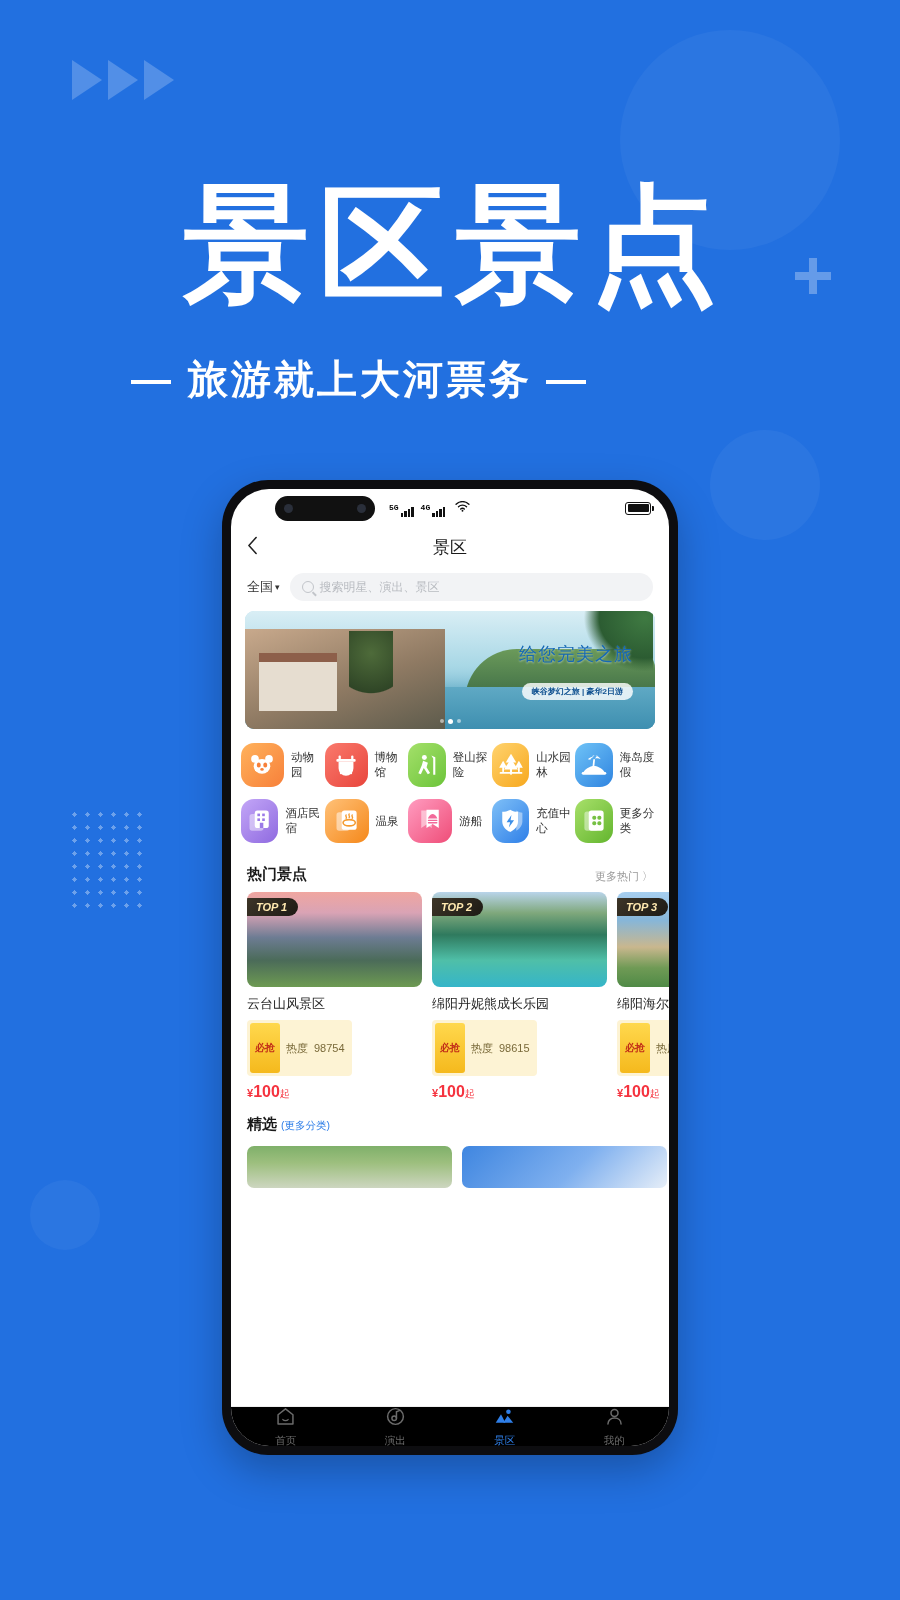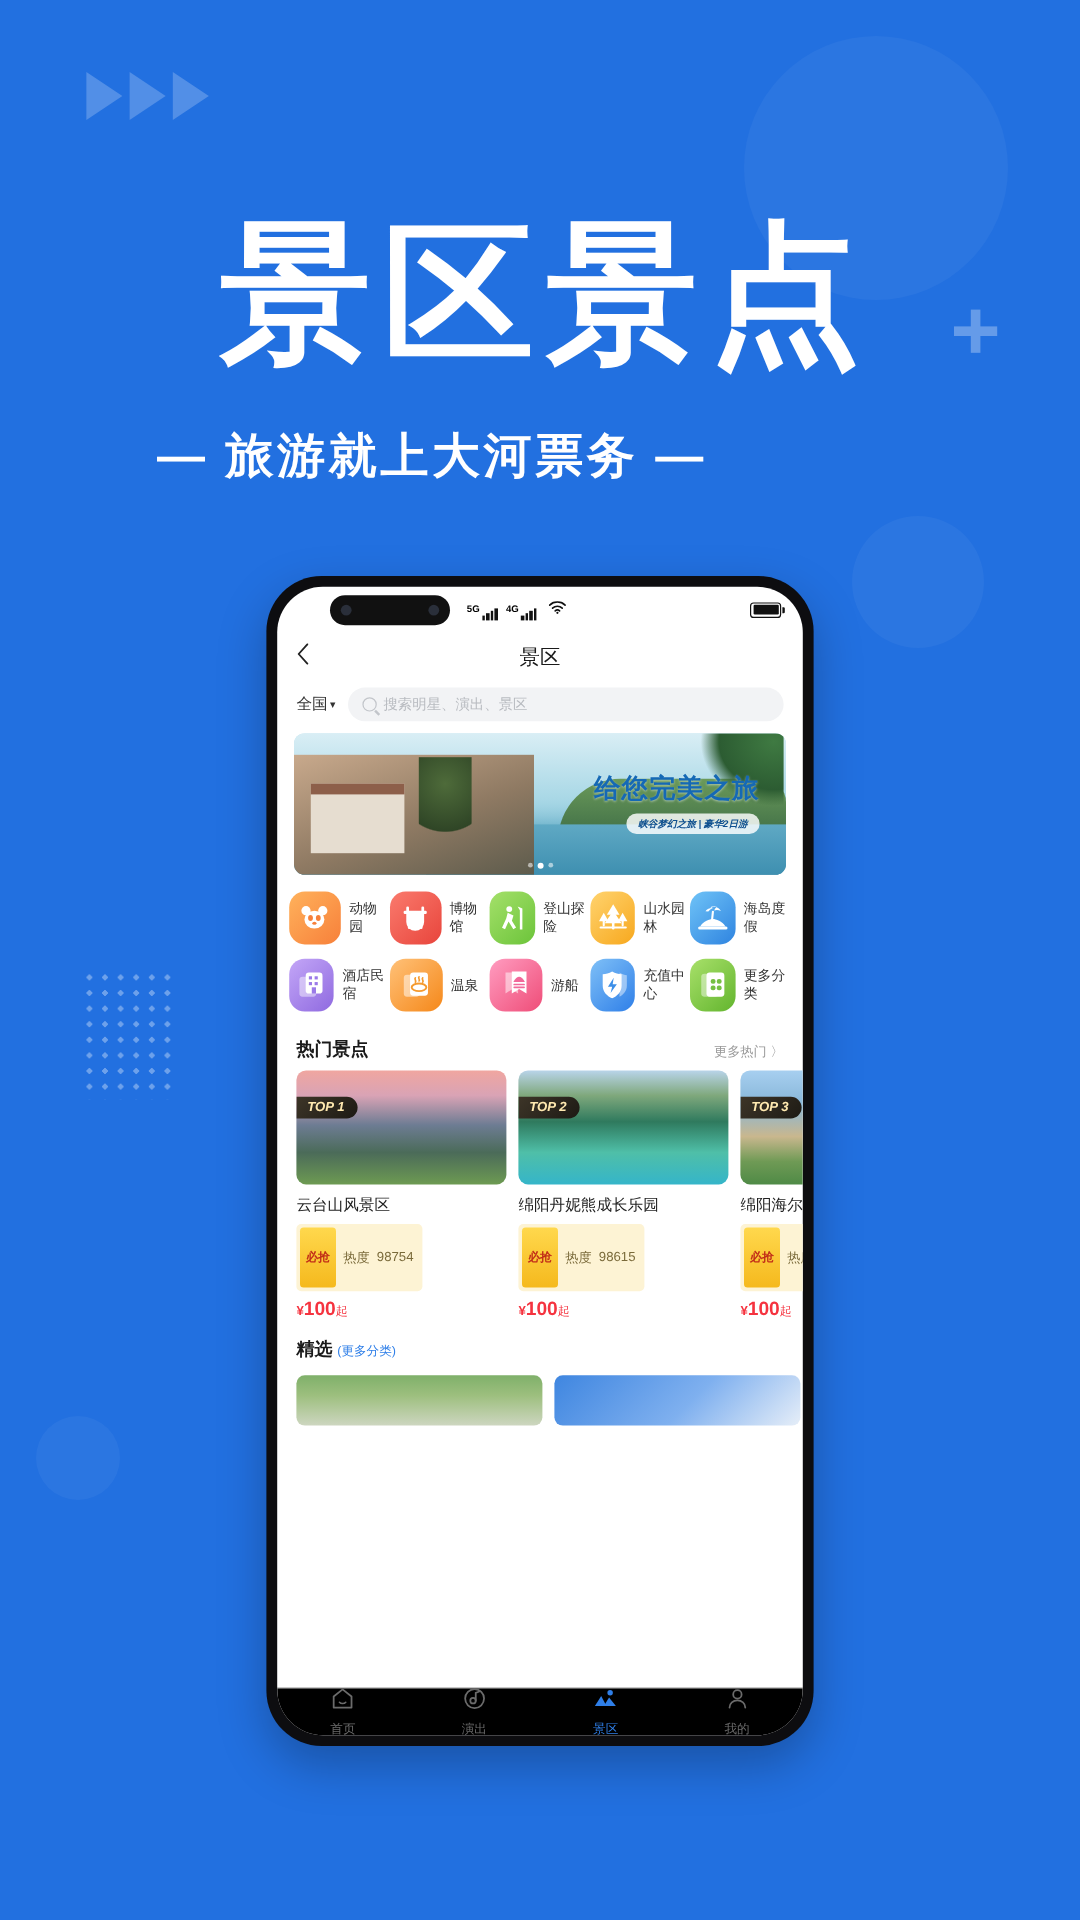--- a/index.html
+++ b/index.html
@@ -78,20 +78,21 @@
     position: relative;
     display: flex; flex-direction: column;
   }
 
   
   .statusbar {
     height: 38px; flex: none;
     display: flex; align-items: center;
     padding: 0 18px 0 16px;
     position: relative;
+    font-family: Liberation Mono, monospace;
   }
   .punch {
     width: 100px; height: 25px; border-radius: 14px;
     background: #111; margin-left: 28px;
     display: flex; align-items: center; justify-content: space-between;
     padding: 0 9px;
   }
   .lens { width: 9px; height: 9px; border-radius: 50%; background: #2a2f3a; }
   .sig-wrap { display: flex; align-items: flex-end; gap: 7px; margin-left: 14px; }
   .sig { display: flex; align-items: flex-end; gap: 1px; }
@@ -157,25 +158,25 @@
   .banner .water { position: absolute; left: 110px; right: 0; bottom: 0; height: 42px; background: linear-gradient(180deg,#5fa9c4,#3e8fb0); }
   .banner .village { position: absolute; left: 0; bottom: 0; width: 200px; height: 100px; background: linear-gradient(160deg,#c8a98c 0%, #8f7a63 55%, #5d5b4c 100%); }
   .banner .house { position: absolute; left: 14px; bottom: 18px; width: 78px; height: 58px; background: #e6ddd0; border-top: 9px solid #8d5f4a; }
   .banner .tree { position: absolute; left: 104px; bottom: 24px; width: 44px; height: 74px; background: radial-gradient(circle at 50% 30%, #4e6b3a 0%, #2f4526 70%, transparent 72%); }
   .banner .palm { position: absolute; right: 2px; top: 0; width: 80px; height: 70px; background: radial-gradient(ellipse at 90% 10%, #3f7a42 0%, #2c5c32 45%, transparent 60%); }
   .banner-text {
     position: absolute; left: 0; right: 8px; top: 28px;
     text-align: right; padding-right: 14px;
   }
   .bt1 { font-size: 19px; font-weight: 800; color: #0d4f8f; letter-spacing: 1px; text-shadow: 0 1px 2px rgba(255,255,255,0.55); }
-  .bt2 { font-size: 22px; font-weight: 700; color: #1569b5; letter-spacing: 1px; margin-top: 3px; text-shadow: 0 1px 2px rgba(255,255,255,0.5); }
+  .bt2 { font-size: 18px; font-weight: 400; color: #1569b5; letter-spacing: 1px; margin-top: 3px; text-shadow: 0 1px 2px rgba(255,255,255,0.5); }
   .bt3 {
-    display: inline-block; margin-top: 6px;
+    display: inline-block; margin-top: 17px;
     background: rgba(255,255,255,0.82); color: #0d4f8f;
-    font-size: 8px; font-weight: 700; padding: 3px 10px; border-radius: 9px; font-style: italic;
+    font-size: 8px; font-weight: 700; padding: 3px 10px; border-radius: 9px;
   }
   .dots { position: absolute; bottom: 5px; left: 0; right: 0; display: flex; justify-content: center; gap: 4px; }
   .dots i { width: 4px; height: 4px; border-radius: 50%; background: rgba(255,255,255,0.55); display: block; }
   .dots i.on { background: #fff; width: 5px; height: 5px; }
 
   
   .grid { padding: 14px 10px 4px 10px; }
   .grow { display: flex; }
   .gitem { flex: 1; display: flex; align-items: center; gap: 7px; margin-bottom: 12px; }
   .gicon { width: 44px; height: 44px; border-radius: 13px; display: flex; align-items: center; justify-content: center; position: relative; }
@@ -192,21 +193,21 @@
   .sec .sub { font-size: 10.5px; color: #2f7fe8; font-weight: 400; margin-left: 4px; }
 
   
   .cards { display: flex; gap: 10px; padding: 0 0 0 16px; }
   .card { width: 175px; flex: none; }
   .cimg { height: 95px; border-radius: 8px; position: relative; overflow: hidden; }
   .c1img { background: linear-gradient(180deg,#f0a6a0 0%, #d9a3b5 22%, #6d7c93 48%, #4b6b59 72%, #6d9a52 100%); }
   .c2img { background: linear-gradient(180deg,#b9d4ea 0%, #7fa87c 22%, #2f7a5e 45%, #4fbfa8 72%, #35b5c9 100%); }
   .c3img { background: linear-gradient(180deg,#a7cff0 0%, #87b6d8 30%, #c9b78e 58%, #6f9a55 80%, #4f8a46 100%); }
   .topbadge {
-    position: absolute; left: 0; top: 22px;
+    position: absolute; left: 0; top: 6px;
     background: linear-gradient(135deg,#3d3528,#1d1a14);
     color: #ffe9b0; font-size: 11px; font-style: italic; font-weight: 700;
     padding: 3px 11px 3px 9px; border-radius: 0 11px 11px 0;
   }
   .ctitle { font-size: 13px; color: #222; margin-top: 8px; white-space: nowrap; overflow: hidden; }
   .crow { display: flex; align-items: center; gap: 6px; margin-top: 7px; background: #fdf3d4; border-radius: 4px; padding: 3px 7px 3px 3px; width: fit-content; }
   .qtag { background: linear-gradient(180deg,#ffd84d,#f5b91d); color: #c22e18; font-size: 10px; font-weight: 800; padding: 18px 5px; border-radius: 3px; }
   .heat { font-size: 11px; color: #7a6a3a; }
   .price { margin-top: 7px; color: #f5333f; font-size: 16px; font-weight: 700; }
   .price .y { font-size: 11px; font-weight: 700; }

